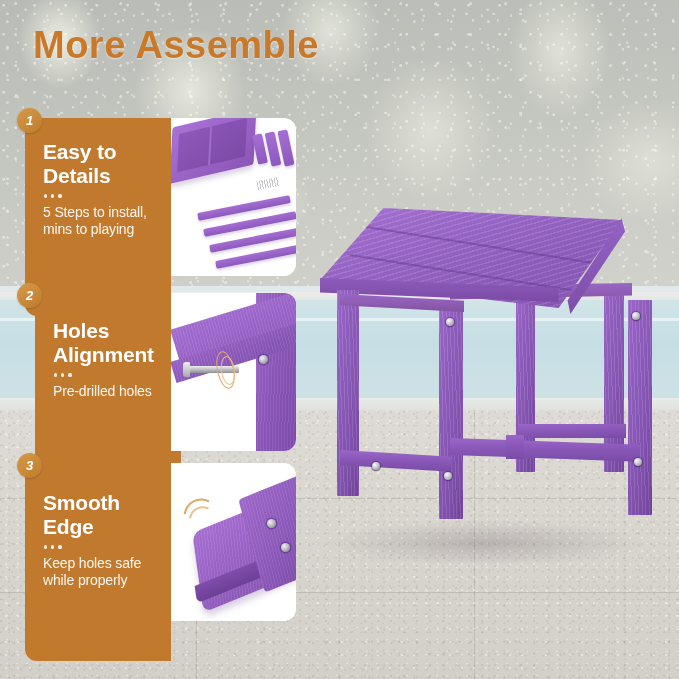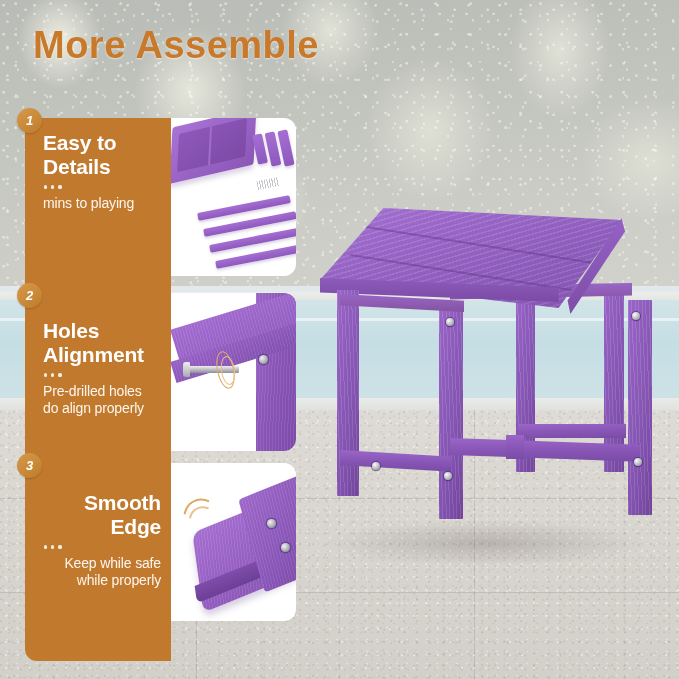--- a/index.html
+++ b/index.html
@@ -89,24 +89,24 @@
   
   .feature-card{ position:absolute; left:25px; width:271px; height:158px; }
   .card-1{ top:118px; }
   .card-2{ top:293px; }
   .card-3{ top:463px; }
 
   .card-text{
     position:absolute; left:0; top:0; width:146px; height:198px;
     background:#c1792e;
     border-radius:12px 0 0 12px;
-    padding:13px 10px 0 18px;
-  }
-  .card-2 .card-text{ padding-top:26px; }
-  .card-3 .card-text{ padding-top:28px;text-align:right; }
+    padding:22px 10px 0 18px;
+  }
+  .card-2 .card-text{ padding-top:26px;margin-left:10px; }
+  .card-3 .card-text{ padding-top:28px; }
 
   .card-title{
     color:#ffffff; font-weight:bold; font-size:21px; line-height:1.13;
     letter-spacing:-.2px;
   }
   .card-dots{ margin:7px 0 6px 1px; display:flex; gap:4px; }
   .card-dots i{
     width:3.2px; height:3.2px; border-radius:50%;
     background:rgba(255,255,255,.85); display:block;
   }
@@ -309,20 +309,21 @@
     <div class="card-title">
       <div>Easy to</div>
       <div>Details</div>
     </div>
     <div class="card-dots">
         <i></i>
         <i></i>
         <i></i>
       </div>
     <div class="card-sub">
+      <div>5 Steps to install,</div>
       <div>mins to playing</div>
     </div>
   </div>
   <div class="card-photo">
     <div class="slab">
         <div class="slab-inner"></div>
       </div>
     <div class="part bar bar-h" style="left:84px;top:16px;width:10px;height:30px;transform:rotate(-12deg);"></div>
     <div class="part bar bar-h" style="left:97px;top:14px;width:10px;height:34px;transform:rotate(-12deg);"></div>
     <div class="part bar bar-h" style="left:110px;top:12px;width:10px;height:36px;transform:rotate(-12deg);"></div>
@@ -341,21 +342,20 @@
       <div>Holes</div>
       <div>Alignment</div>
     </div>
     <div class="card-dots">
         <i></i>
         <i></i>
         <i></i>
       </div>
     <div class="card-sub">
       <div>Pre-drilled holes</div>
-      <div>do align properly</div>
     </div>
   </div>
   <div class="card-photo">
     <div class="leg-piece">
         <div class="grain"></div>
       </div>
     <div class="leg-top">
         <div class="grain"></div>
       </div>
     <div class="leg-top2">
@@ -375,21 +375,21 @@
     <div class="card-title">
       <div>Smooth</div>
       <div>Edge</div>
     </div>
     <div class="card-dots">
         <i></i>
         <i></i>
         <i></i>
       </div>
     <div class="card-sub">
-      <div>Keep while safe</div>
+      <div>Keep holes safe</div>
       <div>while properly</div>
     </div>
   </div>
   <div class="card-photo">
     <div class="edge-slab">
         <div class="grain"></div>
       </div>
     <div class="edge-slab-side"></div>
     <div class="edge-block">
         <div class="grain"></div>

